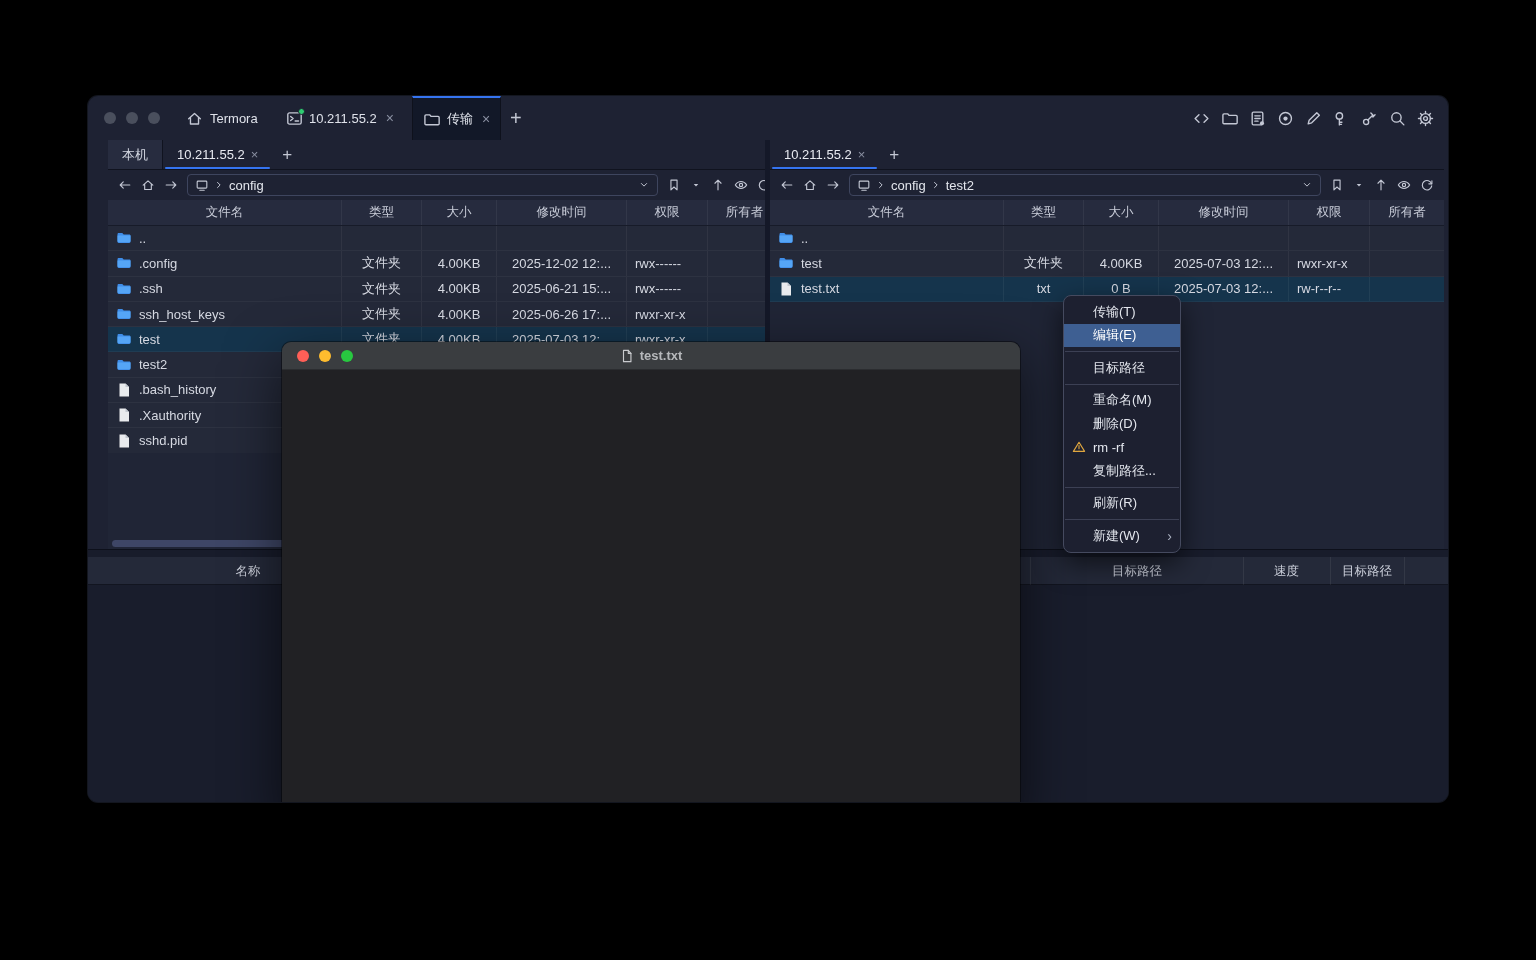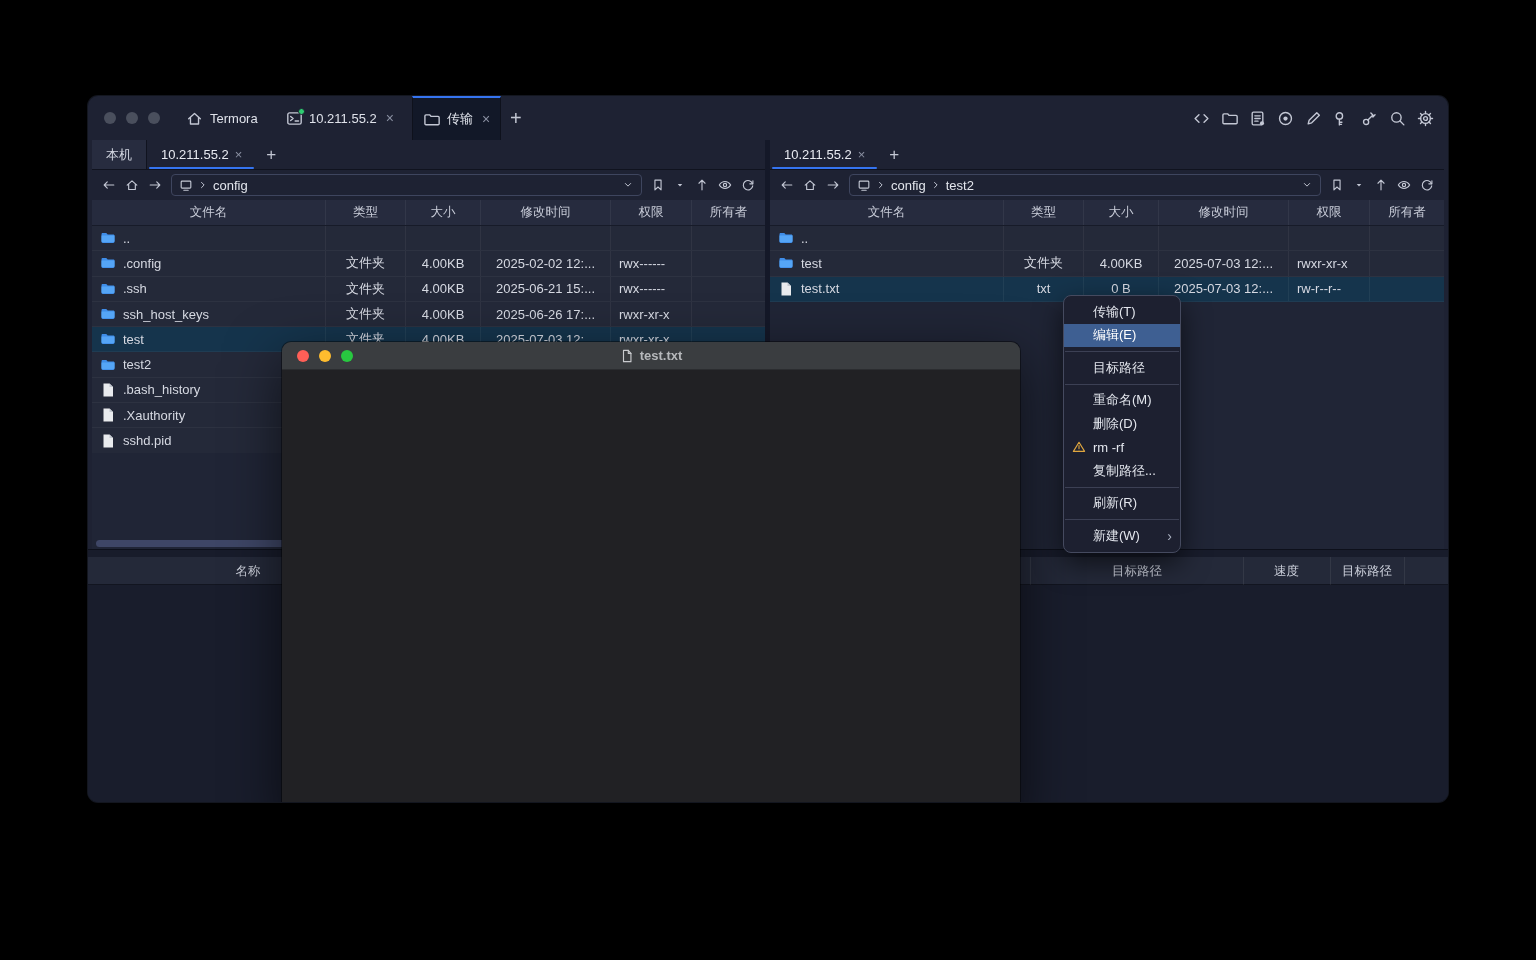--- a/index.html
+++ b/index.html
@@ -25,21 +25,21 @@
              color:#c3c7d3; font-size:20px; font-weight:300; }
   .tbicons { position:absolute; right:14px; top:0; height:44px; display:flex;
              align-items:center; gap:11px; }
   .ic { width:17px; height:17px; stroke:#c3c7d4; fill:none; stroke-width:1.3;
         stroke-linecap:round; stroke-linejoin:round; display:block; }
   .ic.s14 { width:14px; height:14px; }
   .ic.s12 { width:12px; height:12px; }
 
   
   .panel { position:absolute; top:44px; height:409px; background:#1e2233; }
-  .panel.left  { left:4px;  width:673px;text-align:right; }
+  .panel.left  { left:20px;  width:673px;text-align:right; }
   .panel.right { left:682px; width:674px; }
   .vsplit { position:absolute; left:677px; top:44px; width:5px; height:409px; background:#141828; }
 
   .ptabs { position:relative; height:30px; border-bottom:1px solid #10131f;
            display:flex; align-items:stretch; }
   .ptab { position:relative; display:flex; align-items:center; gap:6px; padding:0 14px;
           color:#d3d7e1; font-size:13px; }
   .ptab.first { background:#272c3f; border-right:1px solid #10131f; }
   .ptab.active { color:#e8eaf1; }
   .ptab.active::after { content:""; position:absolute; left:2px; right:2px; bottom:0;
@@ -272,21 +272,21 @@
           <span class="fic">
             <svg viewBox="0 0 16 16">
               <path d="M1.5 4.2c0-.7.6-1.2 1.2-1.2h3.6l1.4 1.4h5.6c.7 0 1.2.6 1.2 1.2v6.2c0 .7-.6 1.2-1.2 1.2H2.7c-.7 0-1.2-.6-1.2-1.2z" fill="#3f8de8"></path>
               <path d="M1.5 5.6h13v5.4c0 .7-.6 1.2-1.2 1.2H2.7c-.7 0-1.2-.6-1.2-1.2z" fill="#55a5f6"></path>
             </svg>
           </span>
           <span>.config</span>
         </div>
       <div class="cell c2">文件夹</div>
       <div class="cell c3">4.00KB</div>
-      <div class="cell c4">2025-02-02 12:...</div>
+      <div class="cell c4">2025-12-02 12:...</div>
       <div class="cell c5">rwx------</div>
       <div class="cell c6"></div>
     </div>
     <div class="frow">
       <div class="cell c1">
           <span class="fic">
             <svg viewBox="0 0 16 16">
               <path d="M1.5 4.2c0-.7.6-1.2 1.2-1.2h3.6l1.4 1.4h5.6c.7 0 1.2.6 1.2 1.2v6.2c0 .7-.6 1.2-1.2 1.2H2.7c-.7 0-1.2-.6-1.2-1.2z" fill="#3f8de8"></path>
               <path d="M1.5 5.6h13v5.4c0 .7-.6 1.2-1.2 1.2H2.7c-.7 0-1.2-.6-1.2-1.2z" fill="#55a5f6"></path>
             </svg>

